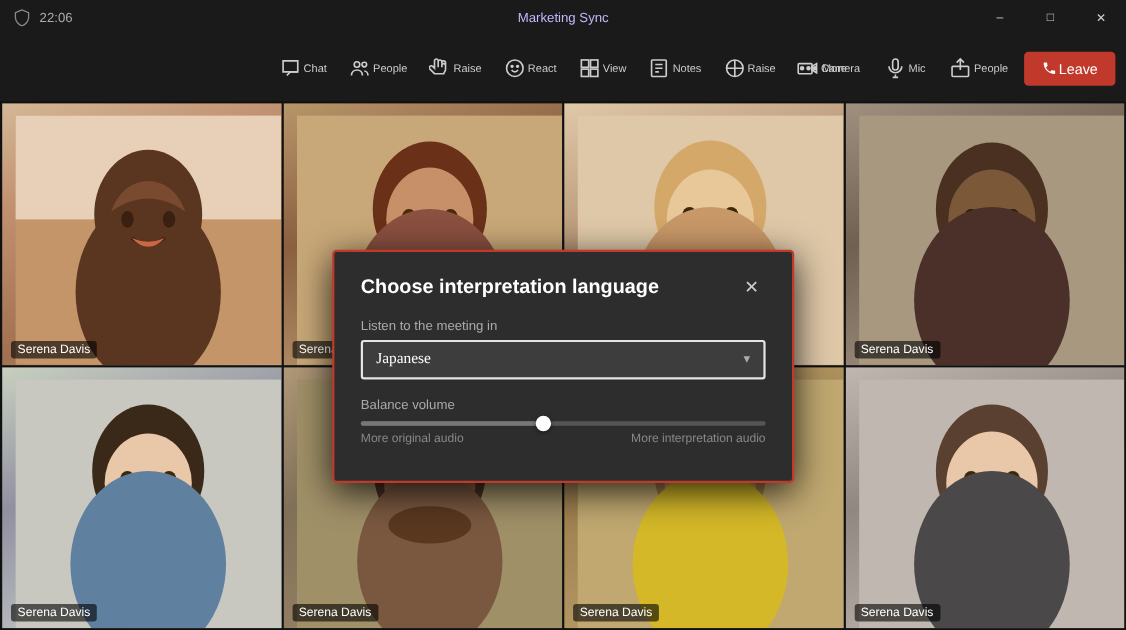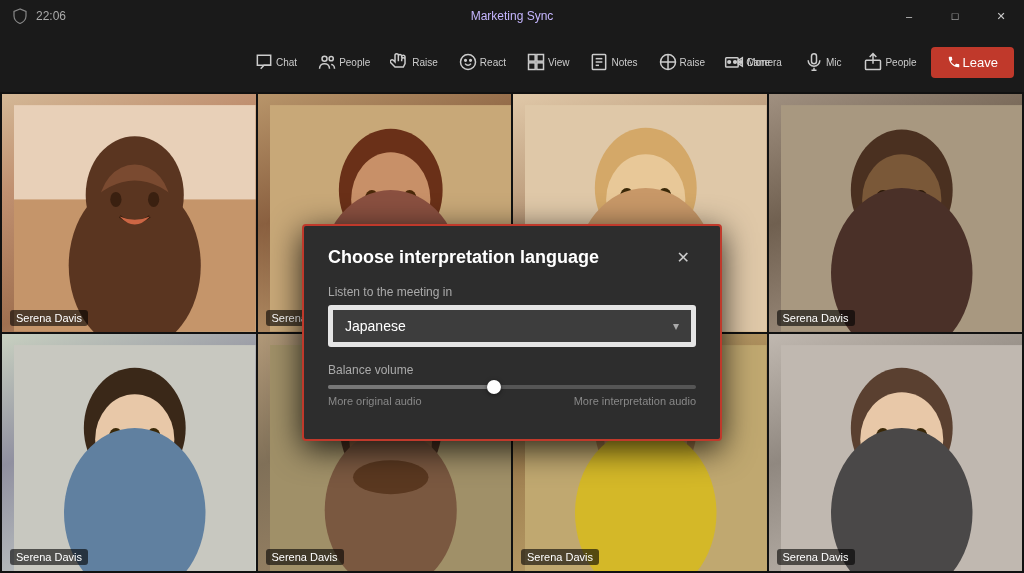--- a/index.html
+++ b/index.html
@@ -178,30 +178,31 @@
 
     .dialog-label {
       color: #aaa;
       font-size: 12px;
       margin-bottom: 6px;
     }
 
     .dialog-select {
       width: 100%;
       background: #3d3d3d;
-      border: 5px solid #e5e5e5;
+      border: 2px solid #e5e5e5;
       border-radius: 3px;
       color: #fff;
       font-size: 14px;
       padding: 8px 12px;
       display: flex;
       align-items: center;
       justify-content: space-between;
       cursor: pointer;
       margin-bottom: 16px;
+      font-family: Liberation Serif, serif;
     }
     .dialog-select .chevron { color: #aaa; font-size: 12px; }
 
     .dialog-slider-label {
       color: #aaa;
       font-size: 12px;
       margin-bottom: 8px;
     }
 
     .slider-container {

